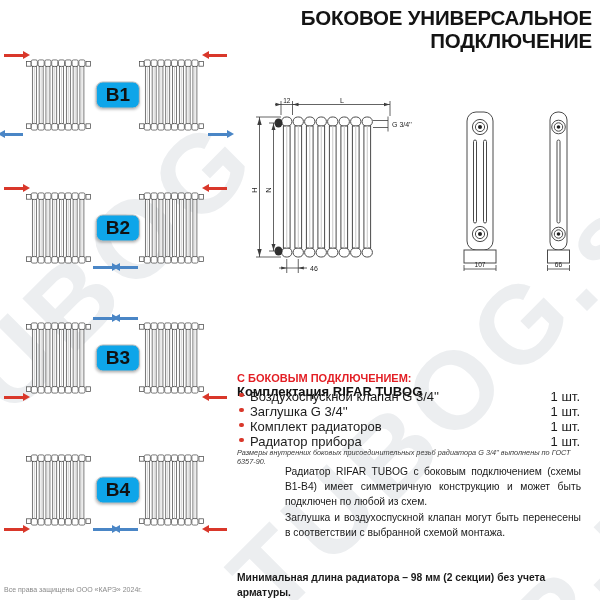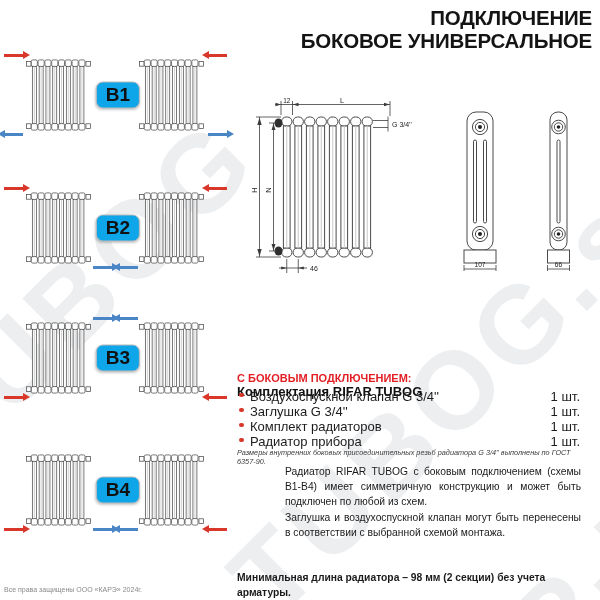--- a/index.html
+++ b/index.html
@@ -64,22 +64,22 @@
 
 <div class="page">
 
   <div class="wm" style="left:-70px; top:380px;">TUBOG</div>
   <div class="wm" style="left:-40px; top:820px;">RIFAR-TUBOG.su</div>
   <div class="wm" style="left:330px; top:780px;">RIFAR-TUBOG</div>
 
   <div class="content">
 
     <div class="title">
+      <div>БОКОВОЕ УНИВЕРСАЛЬНОЕ</div>
       <div>ПОДКЛЮЧЕНИЕ</div>
-      <div>БОКОВОЕ УНИВЕРСАЛЬНОЕ</div>
     </div>
 
     <div class="scheme-row" style="top:47px">
       <svg class="rad" style="left:22px" viewBox="0 0 88 96">
           <g stroke="#4a4a4a" stroke-width="1" fill="#fff">
             <rect x="0.8" y="2.5" width="6" height="6.5"></rect>
             <rect x="0.8" y="87" width="6" height="6.5"></rect>
             <rect x="81.2" y="2.5" width="6" height="6.5"></rect>
             <rect x="81.2" y="87" width="6" height="6.5"></rect>
             <rect x="7.2" y="0.5" width="8.2" height="8.8" rx="2"></rect>

